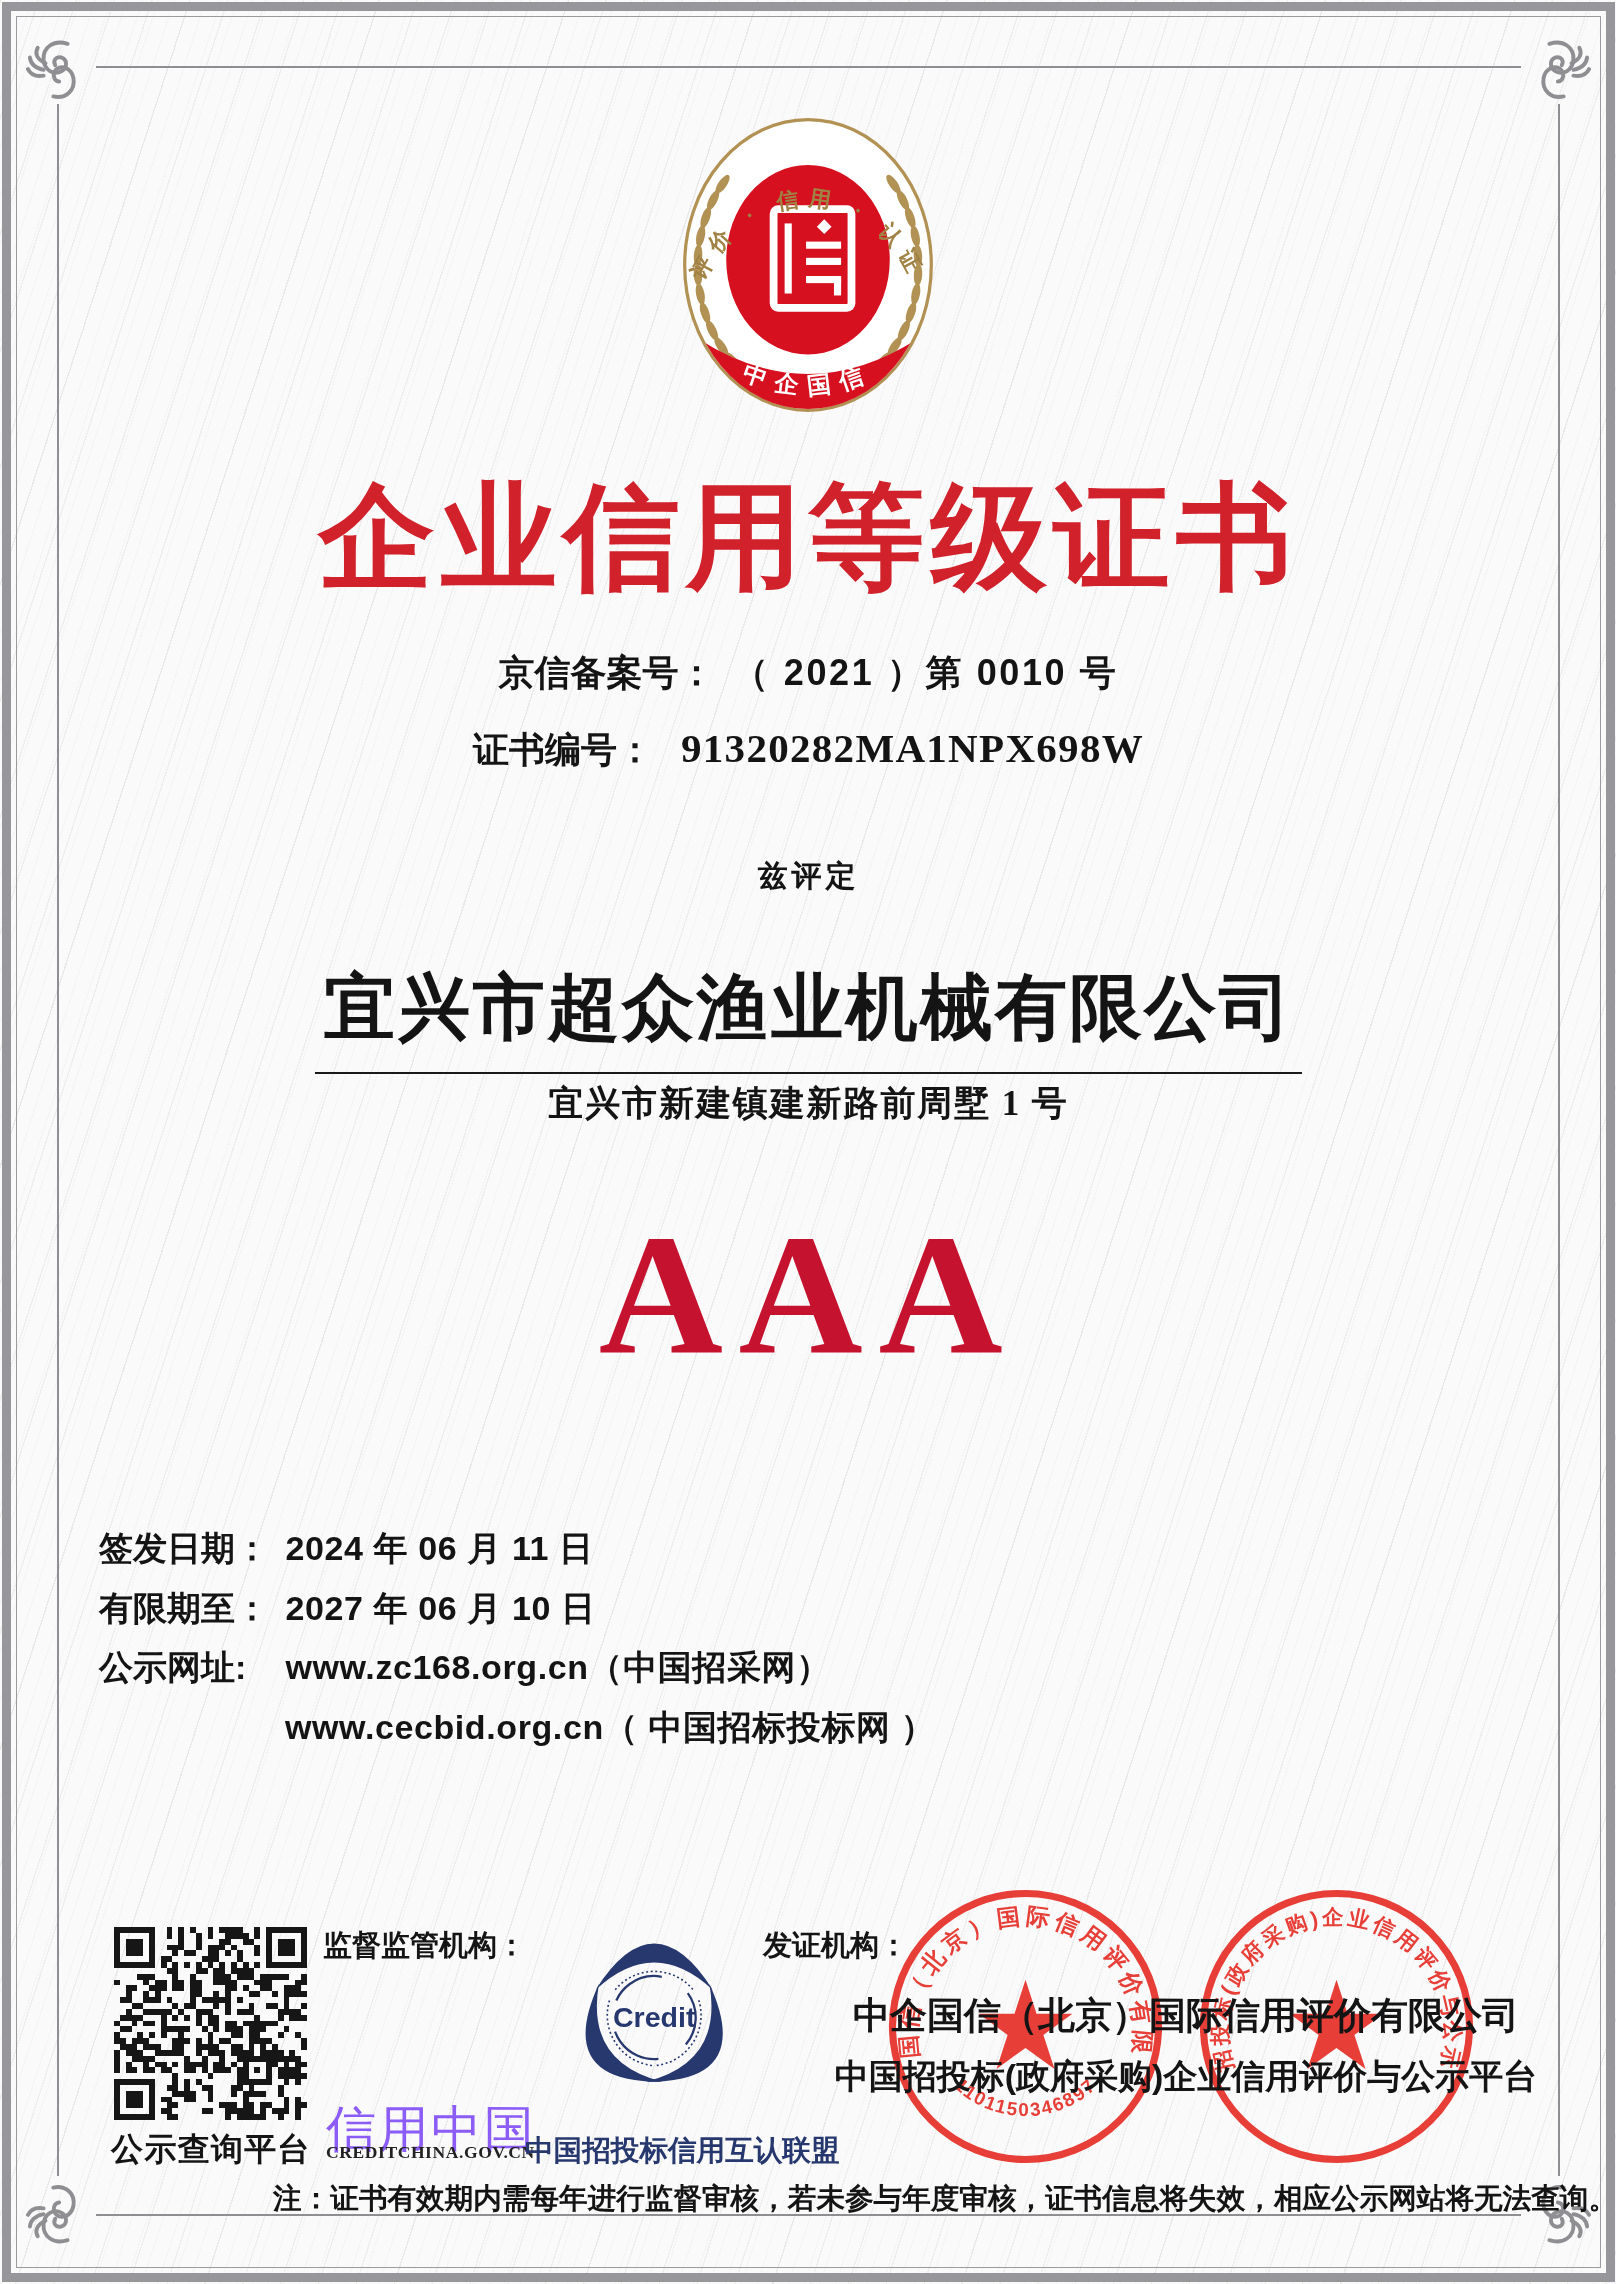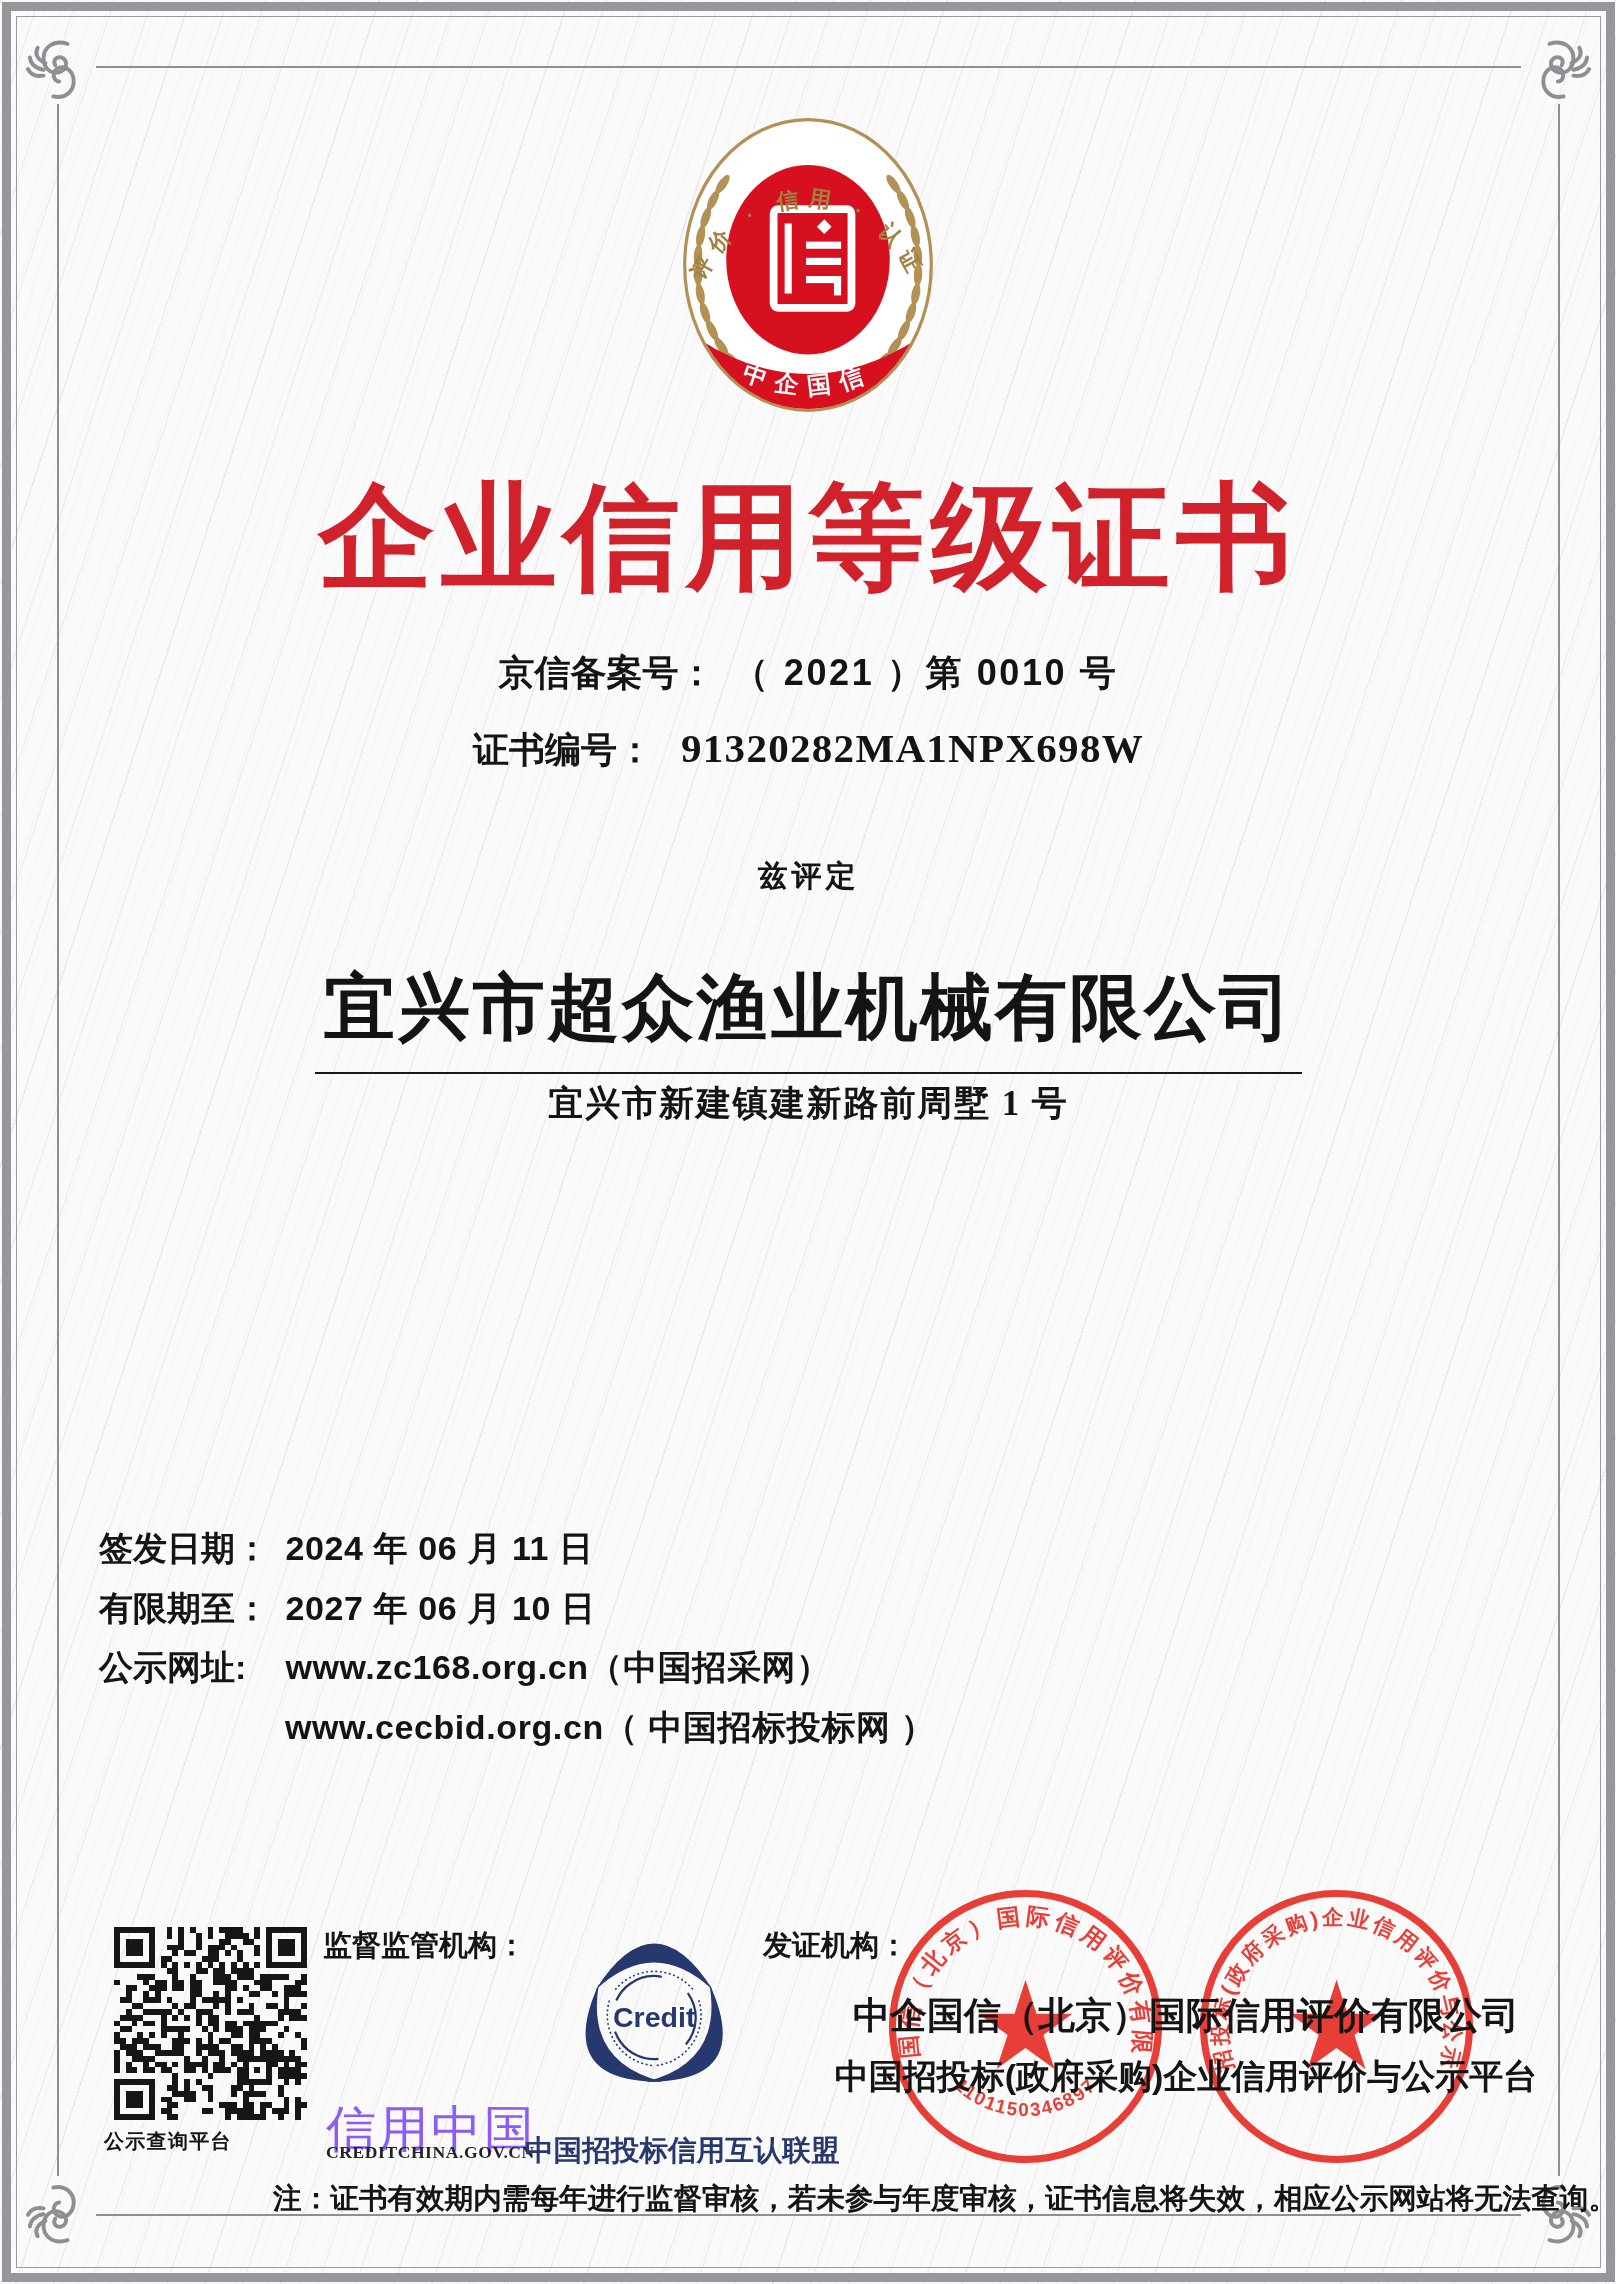--- a/index.html
+++ b/index.html
@@ -55,22 +55,22 @@
     font-family:"Liberation Serif","DejaVu Serif",serif;
     font-size:172px; font-weight:700; letter-spacing:15.6px; color:#c5122f; line-height:1;
   }
   .info{position:absolute; left:99px; top:1527px; font-size:34px;}
   .info .row{height:42px; line-height:42px; margin-bottom:17.5px; white-space:nowrap;}
   .info .lbl{display:inline-block; width:177px; font-weight:900;}
   .info .val{font-weight:700; letter-spacing:0.6px;}
   .info .cont{padding-left:186px; font-weight:700; letter-spacing:0.6px;}
 
   .qr{position:absolute; left:114px; top:1927px; width:193px; height:193px;}
-  .qr-caption{position:absolute; left:104px; width:214px; top:2128px; text-align:left;
-    font-size:20px; font-weight:900; letter-spacing:1.3px;}
+  .qr-caption{position:absolute; left:104px; width:214px; top:2128px; text-align:center;
+    font-size:32px; font-weight:900; letter-spacing:1.3px;}
   .supervisor{position:absolute; left:323px; top:1926px; font-size:29px; font-weight:900;}
   .cc-name{position:absolute; left:326px; top:2096px; font-size:50px; font-weight:400;
     letter-spacing:2.6px; color:#8b5cf6;}
   .cc-domain{position:absolute; left:326px; top:2142px; font-size:17.5px; font-weight:700;
     font-family:"Liberation Serif","DejaVu Serif",serif; letter-spacing:0.6px; color:#222;}
   .credit-logo{position:absolute; left:562px; top:1917px; width:185px; height:196px;}
   .alliance{position:absolute; left:525px; width:286px; top:2131px; text-align:left;
     font-size:28.6px; font-weight:900; color:#27386e; white-space:nowrap;}
   .issuer-label{position:absolute; left:763px; top:1926px; font-size:29px; font-weight:900;}
   .stamp{position:absolute; width:279px; height:279px;}
@@ -191,20 +191,21 @@
   <div class="row-center hereby">兹评定</div>
 
   <div class="company-wrap">
     <span class="company-inner">
       <span class="company-name">宜兴市超众渔业机械有限公司</span>
     </span>
   </div>
 
   <div class="row-center address">宜兴市新建镇建新路前周墅 1 号</div>
 
+  <div class="rating">AAA</div>
 
   <div class="info">
     <div class="row">
       <span class="lbl">签发日期：</span>
       <span class="val">2024 年 06 月 11 日</span>
     </div>
     <div class="row">
       <span class="lbl">有限期至：</span>
       <span class="val">2027 年 06 月 10 日</span>
     </div>

